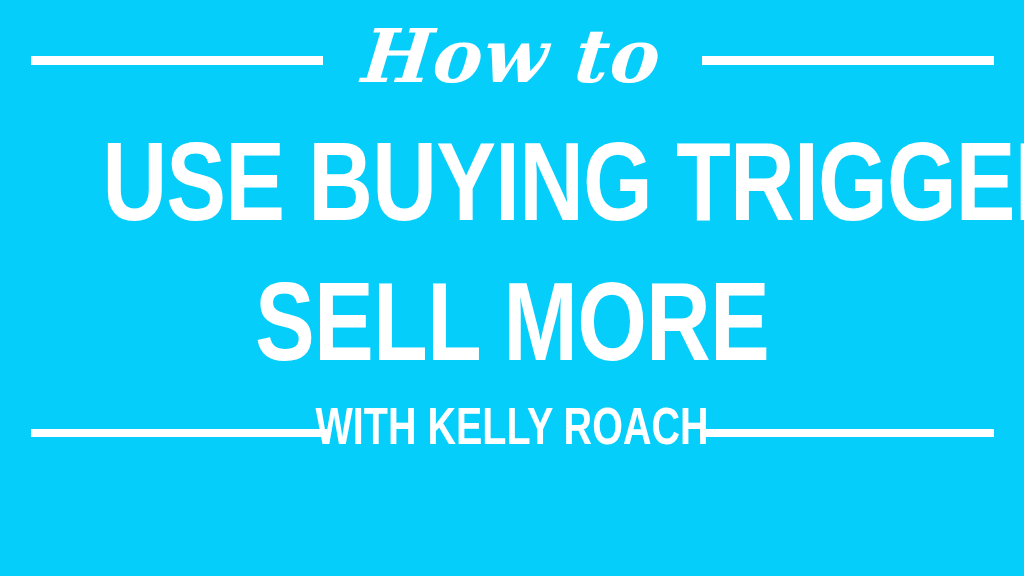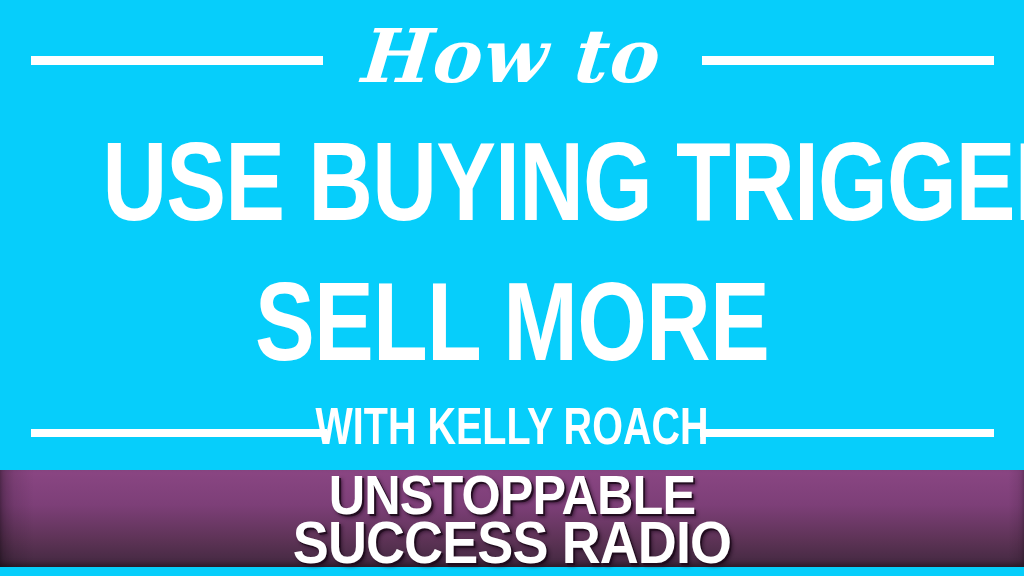--- a/index.html
+++ b/index.html
@@ -165,18 +165,14 @@
     <span class="line">Use Buying Triggers to</span>
     <span class="line">Sell More</span>
   </div>
 
   <div class="presenter-row">
     <div class="rule rule-left"></div>
     <div class="rule rule-right"></div>
     <div class="presenter-text">With Kelly Roach</div>
   </div>
 
-  <div class="brand-banner">
-    <div class="brand-text brand-line1">Unstoppable</div>
-    <div class="brand-text brand-line2">Success Radio</div>
-  </div>
 
 </div>
 
 </body></html>

